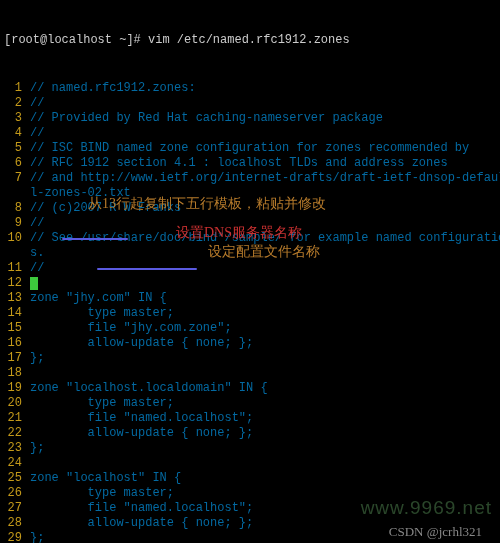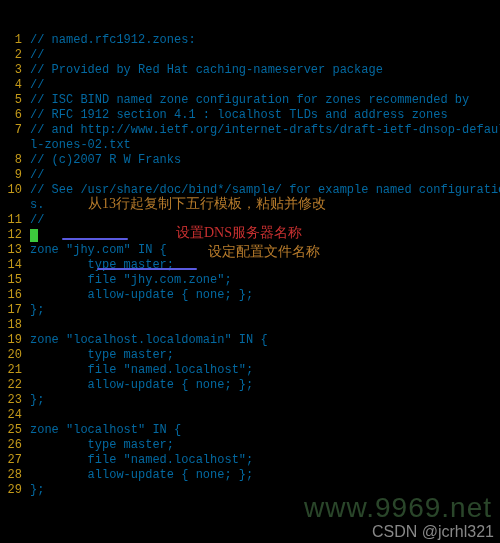--- a/index.html
+++ b/index.html
@@ -42,37 +42,38 @@
     .underline {
       position: absolute;
       background: #5a5ae0;
       height: 1.5px;
       border-radius: 2px;
     }
     .watermark {
       position: absolute;
       right: 8px; bottom: 28px;
       color: rgba(120,200,120,0.35);
-      font-size: 28px;
+      font-size: 19px;
       font-family: Arial, sans-serif;
       letter-spacing: 1px;
       pointer-events: none;
       margin-top: 24px;
     }
     .credit {
       position: absolute;
-      right: 6px; bottom: 4px;
-      color: #888; font-size: 16px;
-      font-family: Liberation Sans, sans-serif;
+      right: 18px; bottom: 4px;
+      color: #888; font-size: 13px;
+      font-family: Liberation Serif, serif;
     }
   </style>
 </head>
 <body>
 
 <div class="terminal">
+  <div class="prompt-line">[root@localhost ~]# vim /etc/named.rfc1912.zones</div>
   <div id="code-area"><div class="code-row"><span class="lnum">1</span><span class="code">// named.rfc1912.zones:</span></div><div class="code-row"><span class="lnum">2</span><span class="code">//</span></div><div class="code-row"><span class="lnum">3</span><span class="code">// Provided by Red Hat caching-nameserver package</span></div><div class="code-row"><span class="lnum">4</span><span class="code">//</span></div><div class="code-row"><span class="lnum">5</span><span class="code">// ISC BIND named zone configuration for zones recommended by</span></div><div class="code-row"><span class="lnum">6</span><span class="code">// RFC 1912 section 4.1 : localhost TLDs and address zones</span></div><div class="code-row"><span class="lnum">7</span><span class="code">// and http://www.ietf.org/internet-drafts/draft-ietf-dnsop-default-loca</span></div><div class="code-row"><span class="lnum"></span><span class="code">l-zones-02.txt</span></div><div class="code-row"><span class="lnum">8</span><span class="code">// (c)2007 R W Franks</span></div><div class="code-row"><span class="lnum">9</span><span class="code">//</span></div><div class="code-row"><span class="lnum">10</span><span class="code">// See /usr/share/doc/bind*/sample/ for example named configuration file</span></div><div class="code-row"><span class="lnum"></span><span class="code">s.</span></div><div class="code-row"><span class="lnum">11</span><span class="code">//</span></div><div class="code-row"><span class="lnum">12</span><span class="code"><span class="cursor"></span></span></div><div class="code-row"><span class="lnum">13</span><span class="code">zone "jhy.com" IN {</span></div><div class="code-row"><span class="lnum">14</span><span class="code">        type master;</span></div><div class="code-row"><span class="lnum">15</span><span class="code">        file "jhy.com.zone";</span></div><div class="code-row"><span class="lnum">16</span><span class="code">        allow-update { none; };</span></div><div class="code-row"><span class="lnum">17</span><span class="code">};</span></div><div class="code-row"><span class="lnum">18</span><span class="code"></span></div><div class="code-row"><span class="lnum">19</span><span class="code">zone "localhost.localdomain" IN {</span></div><div class="code-row"><span class="lnum">20</span><span class="code">        type master;</span></div><div class="code-row"><span class="lnum">21</span><span class="code">        file "named.localhost";</span></div><div class="code-row"><span class="lnum">22</span><span class="code">        allow-update { none; };</span></div><div class="code-row"><span class="lnum">23</span><span class="code">};</span></div><div class="code-row"><span class="lnum">24</span><span class="code"></span></div><div class="code-row"><span class="lnum">25</span><span class="code">zone "localhost" IN {</span></div><div class="code-row"><span class="lnum">26</span><span class="code">        type master;</span></div><div class="code-row"><span class="lnum">27</span><span class="code">        file "named.localhost";</span></div><div class="code-row"><span class="lnum">28</span><span class="code">        allow-update { none; };</span></div><div class="code-row"><span class="lnum">29</span><span class="code">};</span></div></div>
 </div>
 
 <div class="annot" style="top:196px; left:88px;">从13行起复制下五行模板，粘贴并修改</div>
 <div class="annot red" style="top:225px; left:176px;">设置DNS服务器名称</div>
 <div class="annot" style="top:244px; left:208px;">设定配置文件名称</div>
 
 <div class="underline" style="top:238px; left:62px; width:66px;"></div>
 <div class="underline" style="top:268px; left:97px; width:100px;"></div>
 

